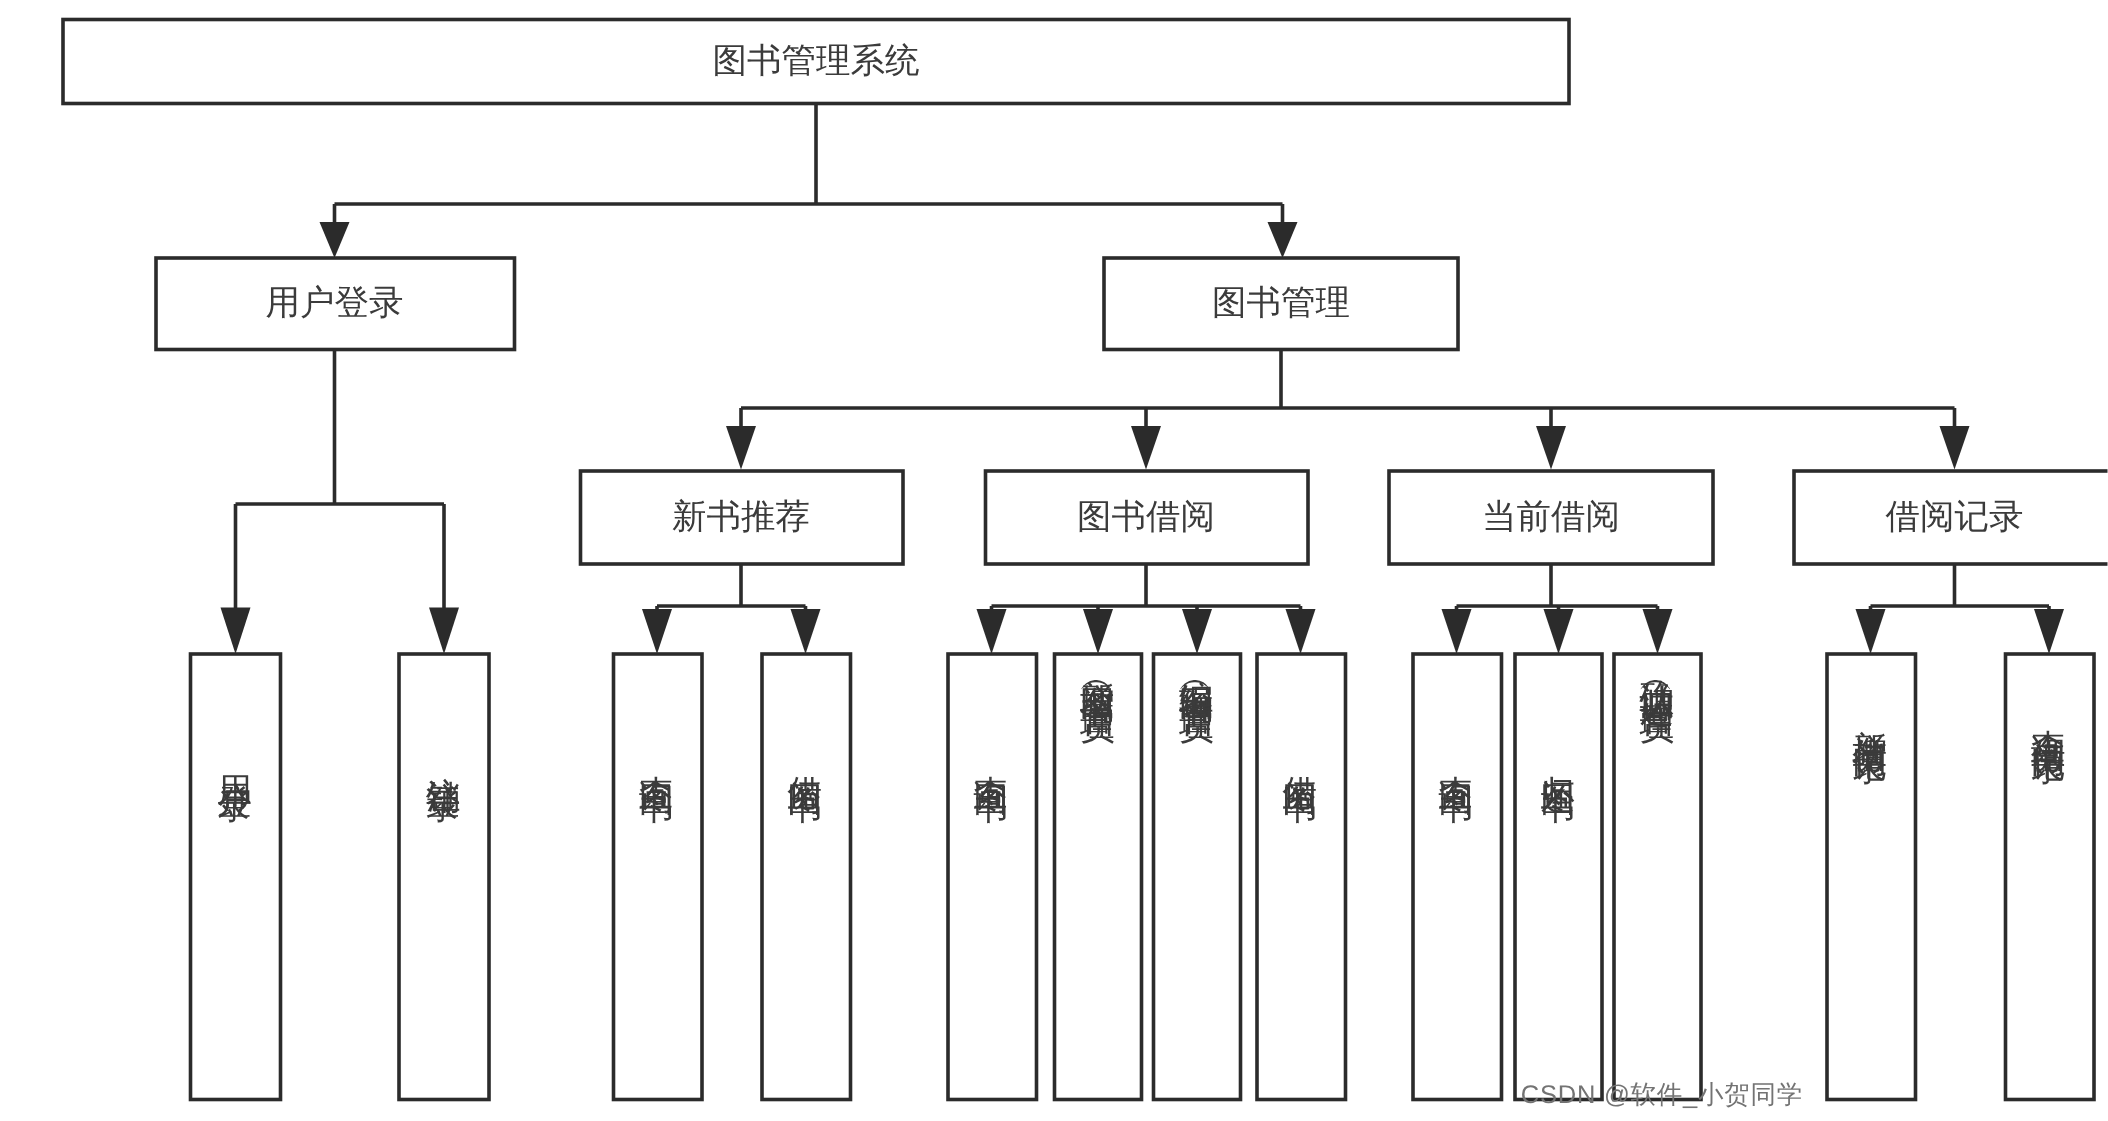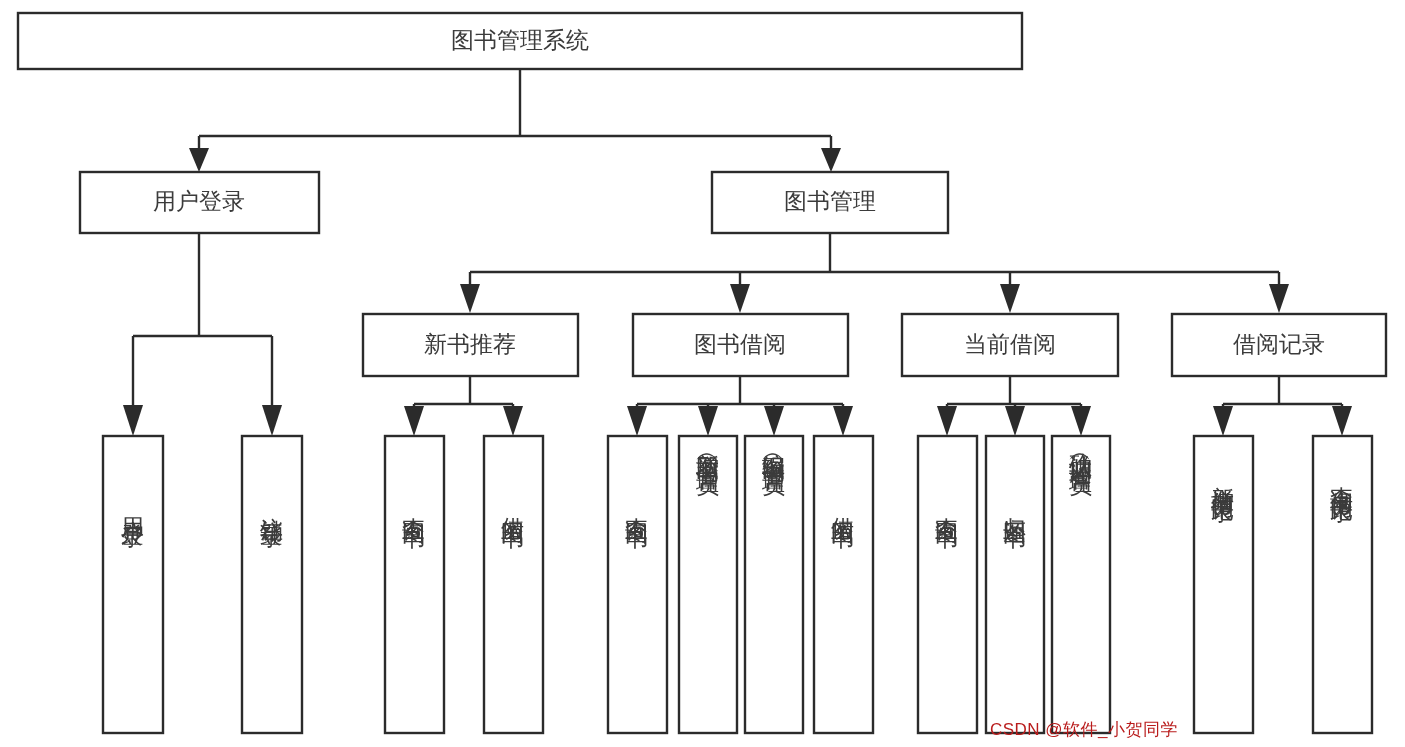--- a/index.html
+++ b/index.html
@@ -13,20 +13,21 @@
     height: 747px;
     font-family: "Liberation Sans", "DejaVu Sans", sans-serif;
     overflow: hidden;
     position: relative;
   }
   #diagram-root {
     position: relative;
     width: 1188px;
     height: 747px;
     background: #ffffff;
+    margin-left: 24px;
   }
   svg#diagram-svg {
     position: absolute;
     left: 0;
     top: 0;
     width: 1405px;
     height: 747px;
     display: block;
   }
   
@@ -63,21 +64,21 @@
     text-anchor: middle;
     white-space: pre;
     letter-spacing: 3px;
   }
   .watermark-text {
     position: absolute;
     right: 10px;
     bottom: 6px;
     font-family: "Liberation Sans", "DejaVu Sans", sans-serif;
     font-size: 17px;
-    color: #b91c1c;
+    color: #737373;
     letter-spacing: 0.5px;
     user-select: none;
     pointer-events: none;
     white-space: nowrap;
   }
 </style>
 </head>
 <body>
 
 <div id="diagram-root">

